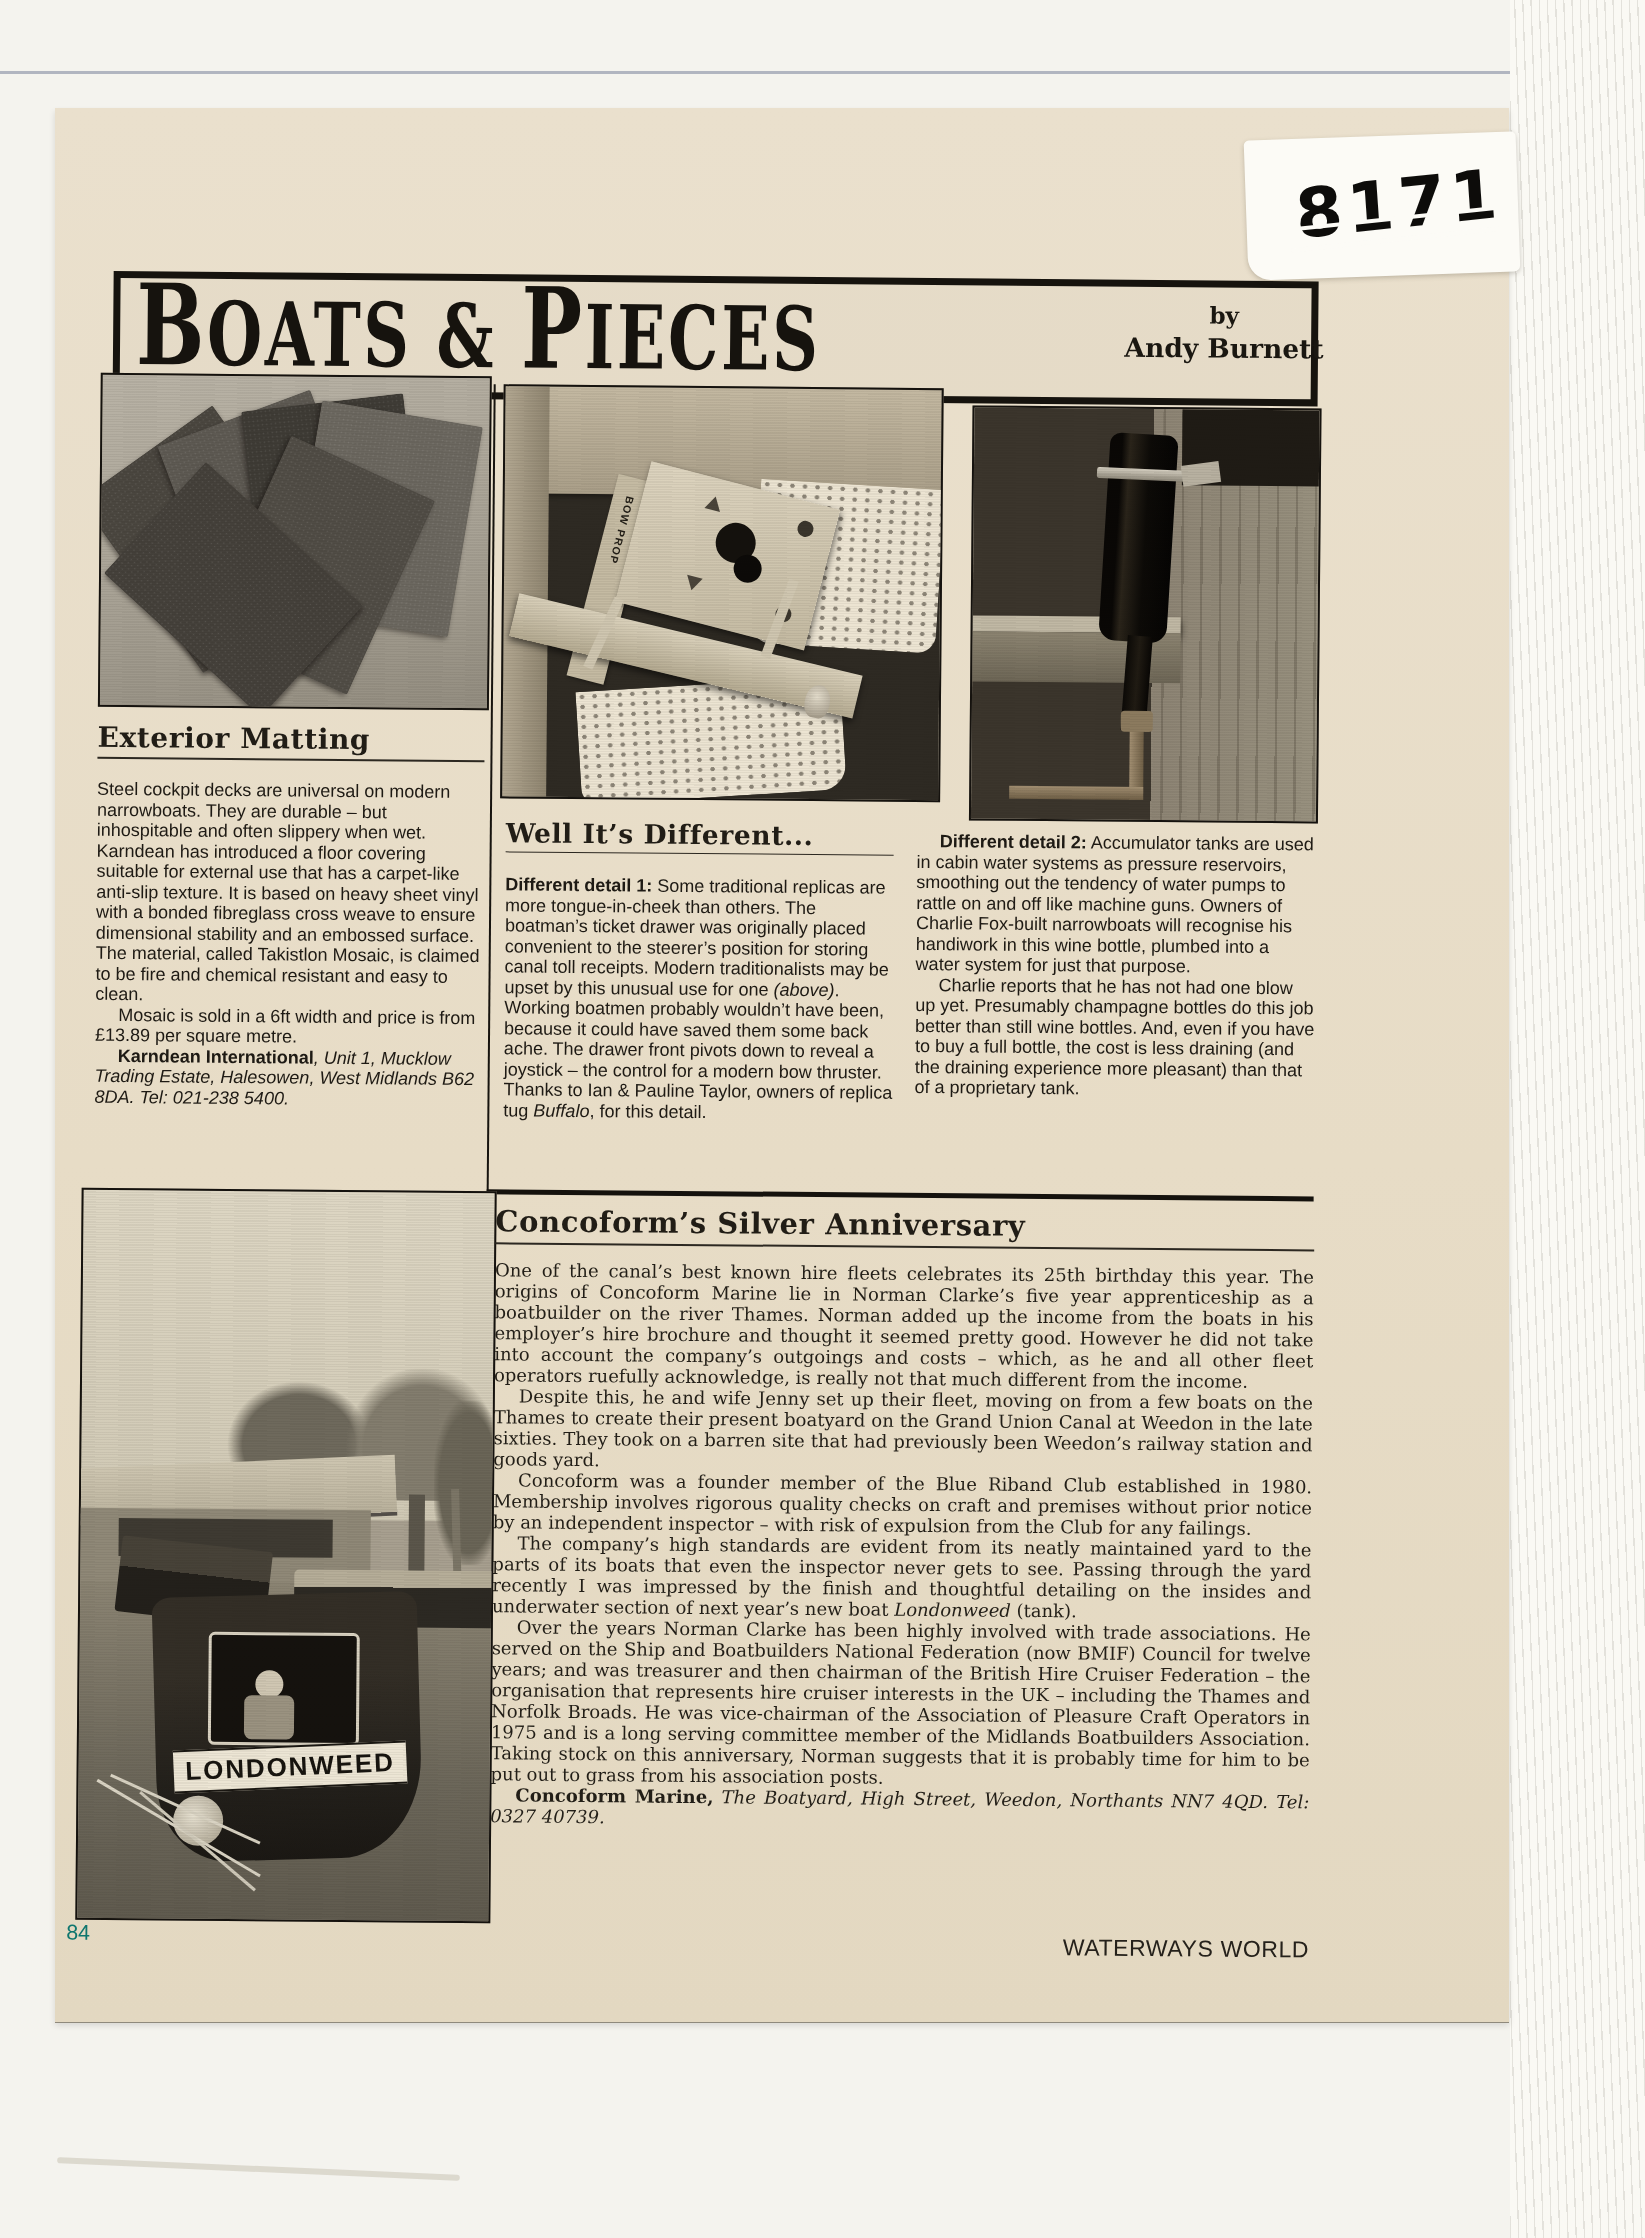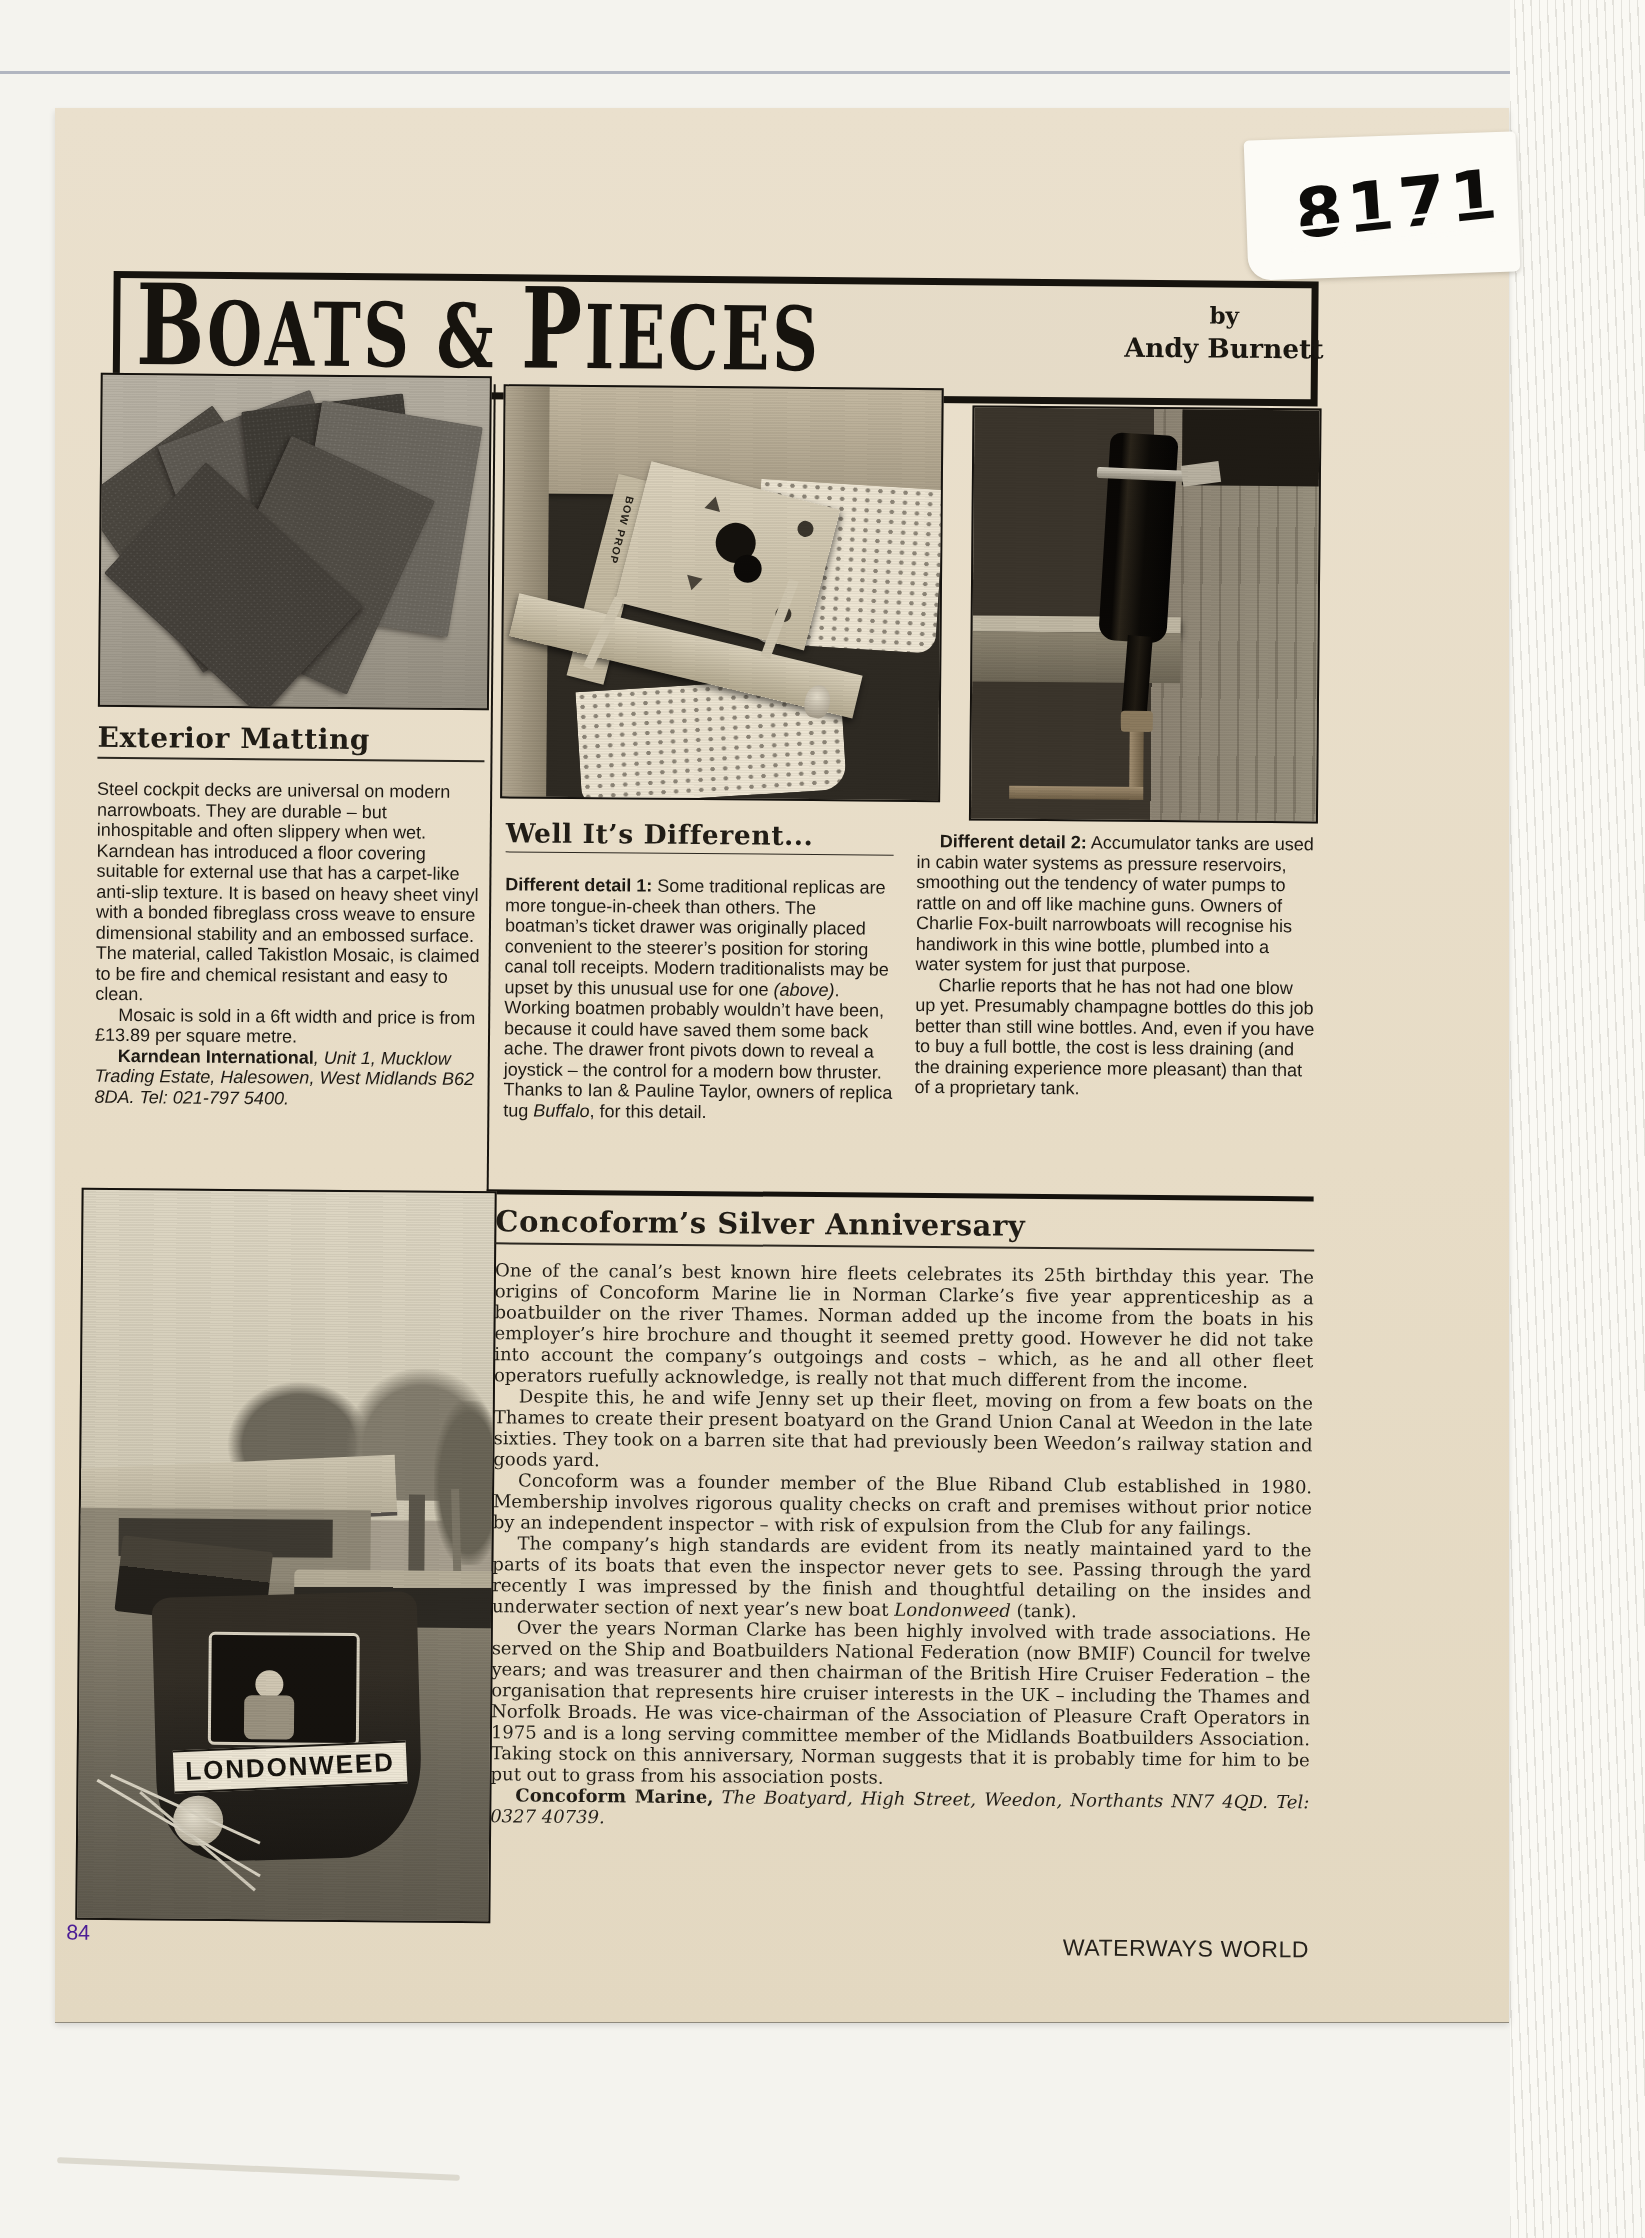--- a/index.html
+++ b/index.html
@@ -73,21 +73,21 @@
   .rule{position:absolute;background:#2c2821;}
   
   .body-sans{position:absolute;font-size:18px;line-height:20.5px;color:#1e1a14;}
   .body-sans p{margin:0;}
   .body-sans p.ind{text-indent:23px;}
   .body-serif{position:absolute;font-family:"DejaVu Serif", serif;font-size:18px;line-height:21px;color:#221e17;text-align:justify;}
   .body-serif p{margin:0;}
   .body-serif p.ind{text-indent:25px;}
   .b{font-weight:700;}
   .i{font-style:italic;}
-  .footer-num{position:absolute;left:74px;top:1926px;font-size:21.4px;color:#4c1d95;}
+  .footer-num{position:absolute;left:74px;top:1926px;font-size:21.4px;color:#0f766e;}
   .footer-mag{position:absolute;left:1059px;top:1931px;width:258px;text-align:right;font-size:23px;letter-spacing:0.6px;color:#25211b;}
   
   .panel-label{position:absolute;writing-mode:vertical-rl;font-size:10.7px;font-weight:700;color:#211d16;letter-spacing:1.3px;}
   
   .boat-band{
     position:absolute;background:#ece5d4;border-top:2.5px solid #1a1712;border-bottom:2.5px solid #1a1712;
     display:flex;align-items:center;justify-content:center;
     font-weight:700;font-size:26px;letter-spacing:1.9px;color:#17140f;
   }
 </style>
@@ -163,21 +163,21 @@
     <div class="layer" style="left:38px;top:378px;width:134px;height:12.6px;background:linear-gradient(180deg,#a08d70,#6f5f46);"></div>
     <div class="layer" style="left:149px;top:302px;width:31.5px;height:21.4px;background:#8b7a5e;border-radius:3.8px;"></div>
     <div class="ht"></div>
   </div>
 
   <div class="col-head" style="left:95px;top:726px;font-size:28px;">Exterior Matting</div>
   <div class="rule" style="left:95px;top:762px;width:387px;height:1.9px;"></div>
   <div class="body-sans" style="left:95px;top:784px;width:389px;">
     <p>Steel cockpit decks are universal on modern narrowboats. They are durable – but inhospitable and often slippery when wet. Karndean has introduced a floor covering suitable for external use that has a carpet-like anti-slip texture. It is based on heavy sheet vinyl with a bonded fibreglass cross weave to ensure dimensional stability and an embossed surface. The material, called Takistlon Mosaic, is claimed to be fire and chemical resistant and easy to clean.</p>
     <p class="ind">Mosaic is sold in a 6ft width and price is from £13.89 per square metre.</p>
-    <p class="ind"><span class="b">Karndean International</span><span class="i">, Unit 1, Mucklow Trading Estate, Halesowen, West Midlands B62 8DA. Tel: 021-797 5400.</span></p>
+    <p class="ind"><span class="b">Karndean International</span><span class="i">, Unit 1, Mucklow Trading Estate, Halesowen, West Midlands B62 8DA. Tel: 021-238 5400.</span></p>
   </div>
 
   <div class="col-head" style="left:504px;top:819px;font-size:26.5px;">Well It’s Different...</div>
   <div class="rule" style="left:504px;top:853px;width:388px;height:1.3px;"></div>
   <div class="body-sans" style="left:504px;top:876px;width:391px;">
     <p><span class="b">Different detail 1:</span><span> Some traditional replicas are more tongue-in-cheek than others. The boatman’s ticket drawer was originally placed convenient to the steerer’s position for storing canal toll receipts. Modern traditionalists may be upset by this unusual use for one </span><span class="i">(above)</span><span>. Working boatmen probably wouldn’t have been, because it could have saved them some back ache. The drawer front pivots down to reveal a joystick – the control for a modern bow thruster. Thanks to Ian &amp; Pauline Taylor, owners of replica tug </span><span class="i">Buffalo</span><span>, for this detail.</span></p>
   </div>
 
   <div class="body-sans" style="left:915px;top:829px;width:401px;">
     <p class="ind"><span class="b">Different detail 2:</span><span> Accumulator tanks are used in cabin water systems as pressure reservoirs, smoothing out the tendency of water pumps to rattle on and off like machine guns. Owners of Charlie Fox-built narrowboats will recognise his handiwork in this wine bottle, plumbed into a water system for just that purpose.</span></p>

